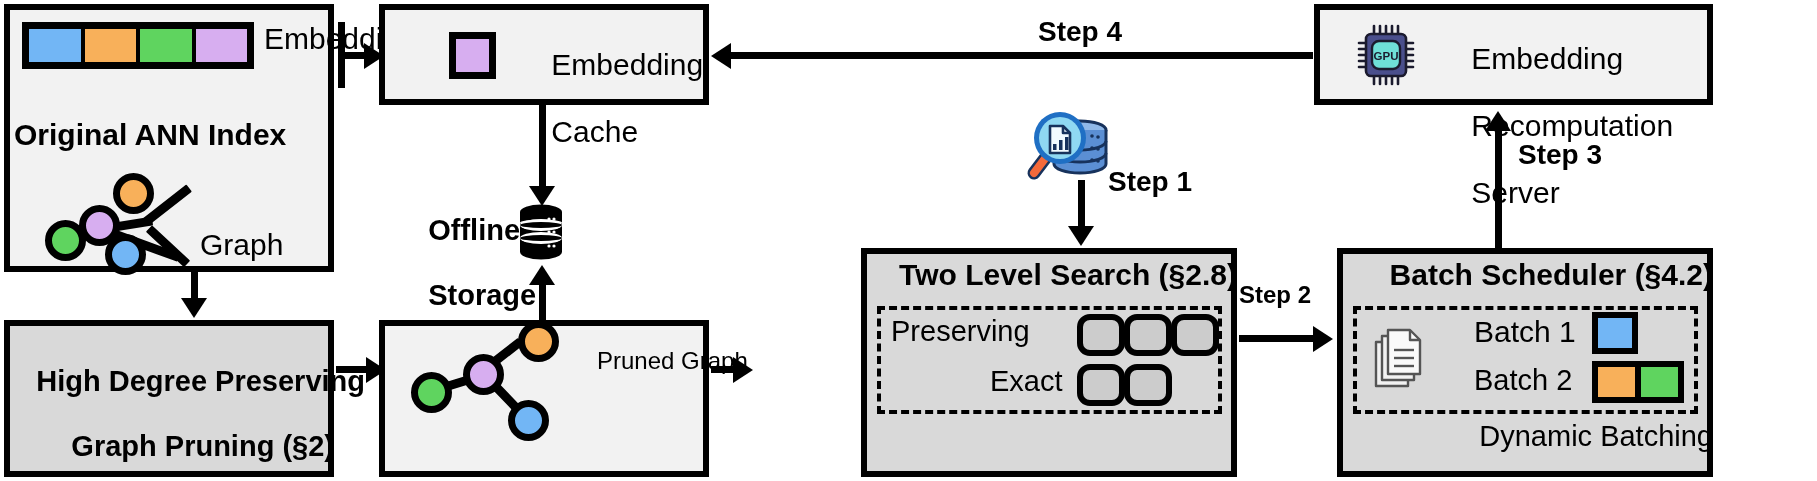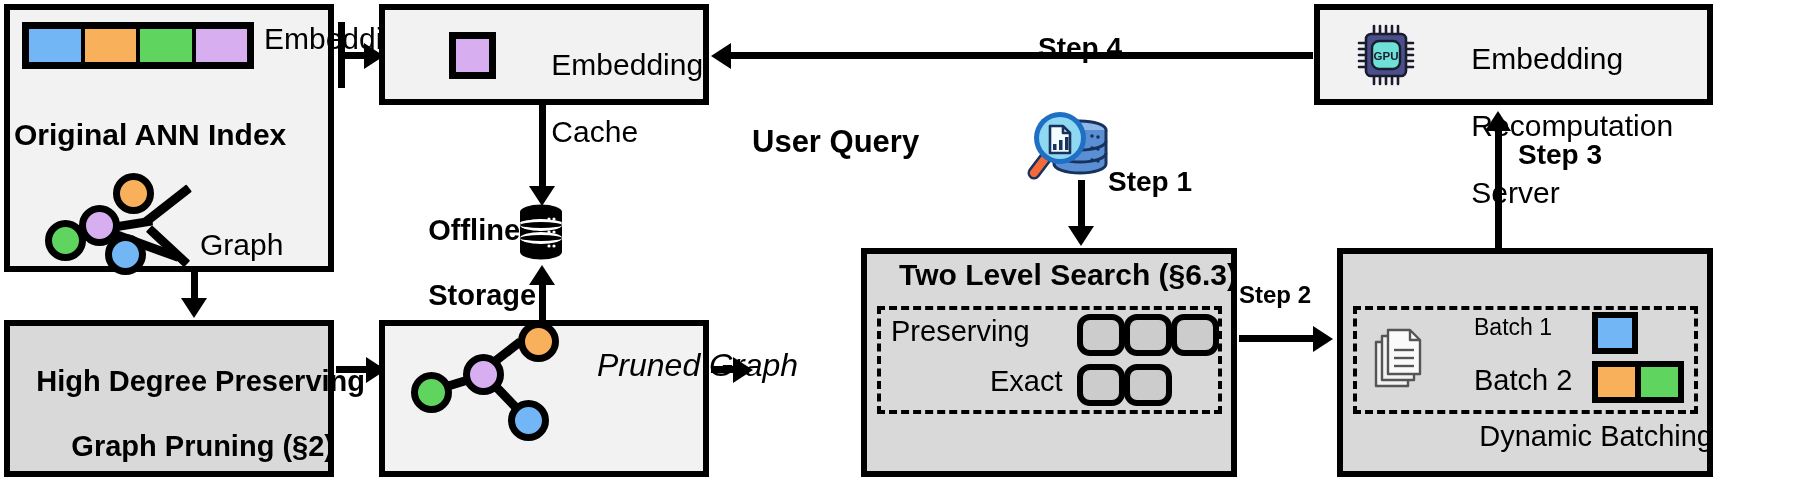--- a/index.html
+++ b/index.html
@@ -210,26 +210,25 @@
   <div class="box" style="left:379px; top:320px; width:330px; height:157px;"></div>
   <div>
     <div class="edge" style="left:440px; top:384px; width:42px; transform:rotate(-17deg);"></div>
     <div class="edge" style="left:482px; top:367px; width:49px; transform:rotate(-38deg);"></div>
     <div class="edge" style="left:487px; top:373px; width:49px; transform:rotate(46deg);"></div>
     <div class="node" style="left:518px; top:321px; width:41px; height:41px; background:#f8b05a;"></div>
     <div class="node" style="left:463px; top:354px; width:41px; height:41px; background:#d7aef0;"></div>
     <div class="node" style="left:411px; top:372px; width:41px; height:41px; background:#5fd45f;"></div>
     <div class="node" style="left:508px; top:400px; width:41px; height:41px; background:#72b6f5;"></div>
   </div>
-  <div class="lbl reg" style="left:597px; top:348px; font-size:32px;font-style:italic;">Pruned Graph</div>
+  <div class="lbl reg" style="left:597px; top:348px; font-size:24px;">Pruned Graph</div>
 
   <div class="ln-h" style="left:711px; top:366px; width:32px;"></div>
   <div class="ah ah-r" style="left:733px; top:357px;"></div>
 
-  <div class="lbl bold" style="left:752px; top:125px; font-size:31px;">User Query</div>
   <div class="iconwrap" style="left:1022px; top:100px; width:96px; height:88px;">
     <svg width="96" height="88" viewBox="0 0 96 88">
 
       <g>
         <ellipse cx="58" cy="30" rx="26" ry="9" fill="#8fb8e8" stroke="#17325c" stroke-width="3"></ellipse>
         <path d="M32,30 v34 a26,9 0 0 0 52,0 v-34" fill="#5b8fd4" stroke="#17325c" stroke-width="3"></path>
         <path d="M32,41 a26,9 0 0 0 52,0" fill="none" stroke="#17325c" stroke-width="3"></path>
         <path d="M32,53 a26,9 0 0 0 52,0" fill="none" stroke="#17325c" stroke-width="3"></path>
         <circle cx="70" cy="36" r="1.8" fill="#17325c"></circle>
         <circle cx="76" cy="37" r="1.8" fill="#17325c"></circle>
@@ -251,55 +250,56 @@
       <rect x="37" y="40" width="3.5" height="10" fill="#17325c"></rect>
       <rect x="43" y="37" width="3.5" height="13" fill="#17325c"></rect>
     </svg>
   </div>
 
   <div class="ln-v" style="left:1078px; top:180px; height:50px;"></div>
   <div class="ah ah-d" style="left:1068px; top:226px;"></div>
   <div class="lbl bold" style="left:1108px; top:166px; font-size:28px;">Step 1</div>
 
   <div class="box box-gray" style="left:861px; top:248px; width:376px; height:229px;"></div>
-  <div class="lbl bold ctr" style="left:861px; top:258px; width:376px; font-size:30px;">Two Level Search (§6.3)</div>
+  <div class="lbl bold ctr" style="left:861px; top:258px; width:376px; font-size:30px;">Two Level Search (§2.8)</div>
 
   <div class="dashbox" style="left:877px; top:306px; width:345px; height:108px;"></div>
 
   <div class="lbl reg" style="left:891px; top:315px; font-size:29px;">Preserving</div>
   <div class="slot" style="left:1077px; top:314px; width:48px; height:42px;"></div>
   <div class="slot" style="left:1124px; top:314px; width:48px; height:42px;"></div>
   <div class="slot" style="left:1171px; top:314px; width:48px; height:42px;"></div>
 
   <div class="lbl reg" style="left:990px; top:365px; font-size:29px;">Exact</div>
   <div class="slot" style="left:1077px; top:364px; width:48px; height:42px;"></div>
   <div class="slot" style="left:1124px; top:364px; width:48px; height:42px;"></div>
 
 
   <div class="ln-h" style="left:1239px; top:335px; width:82px;"></div>
   <div class="ah ah-r" style="left:1313px; top:326px;"></div>
   <div class="lbl bold" style="left:1239px; top:282px; font-size:24px;">Step 2</div>
 
   <div class="box box-gray" style="left:1337px; top:248px; width:376px; height:229px;"></div>
+  <div class="lbl bold ctr" style="left:1337px; top:258px; width:376px; font-size:30px;">Batch Scheduler (§4.2)</div>
 
   <div class="dashbox" style="left:1353px; top:306px; width:345px; height:108px;"></div>
 
   <div class="iconwrap" style="left:1372px; top:328px; width:58px; height:64px;">
     <svg width="58" height="64" viewBox="0 0 58 64">
       <path d="M4,14 h22 l10,10 v34 h-32 z" fill="#f2f2f2" stroke="#555" stroke-width="2.4" stroke-linejoin="round"></path>
       <path d="M10,8 h22 l10,10 v34 h-32 z" fill="#f2f2f2" stroke="#555" stroke-width="2.4" stroke-linejoin="round"></path>
       <path d="M16,2 h22 l10,10 v34 h-32 z" fill="#fafafa" stroke="#555" stroke-width="2.4" stroke-linejoin="round"></path>
       <path d="M38,2 v10 h10" fill="none" stroke="#555" stroke-width="2.4" stroke-linejoin="round"></path>
       <line x1="22" y1="22" x2="42" y2="22" stroke="#555" stroke-width="2.4"></line>
       <line x1="22" y1="30" x2="42" y2="30" stroke="#555" stroke-width="2.4"></line>
       <line x1="22" y1="38" x2="42" y2="38" stroke="#555" stroke-width="2.4"></line>
     </svg>
   </div>
 
-  <div class="lbl reg" style="left:1474px; top:315px; font-size:23px;">Batch 1</div>
+  <div class="lbl reg" style="left:1474px; top:315px; font-size:30px;">Batch 1</div>
   <div class="chip" style="left:1592px; top:312px; width:46px; height:42px; background:#72b6f5;"></div>
 
   <div class="lbl reg" style="left:1474px; top:364px; font-size:29px;">Batch 2</div>
   <div class="chip2" style="left:1592px; top:361px; width:92px; height:42px;">
     <div style="background:#f8b05a;"></div>
     <div style="background:#5fd45f;"></div>
   </div>
 
   <div class="lbl reg ctr" style="left:1337px; top:420px; width:376px; font-size:29px;">Dynamic Batching</div>
 
@@ -338,15 +338,15 @@
     </svg>
   </div>
   <div class="lbl reg" style="left:1438px; top:8px; font-size:30px;">
     <span>Embedding</span><br>
     <span>Recomputation</span><br>
     <span>Server</span>
   </div>
 
   <div class="ln-h" style="left:718px; top:52px; width:595px;"></div>
   <div class="ah ah-l" style="left:711px; top:43px;"></div>
-  <div class="lbl bold" style="left:1038px; top:32px; font-size:28px;">Step 4</div>
+  <div class="lbl bold" style="left:1038px; top:16px; font-size:28px;">Step 4</div>
 
 </div>
 
 </body></html>

